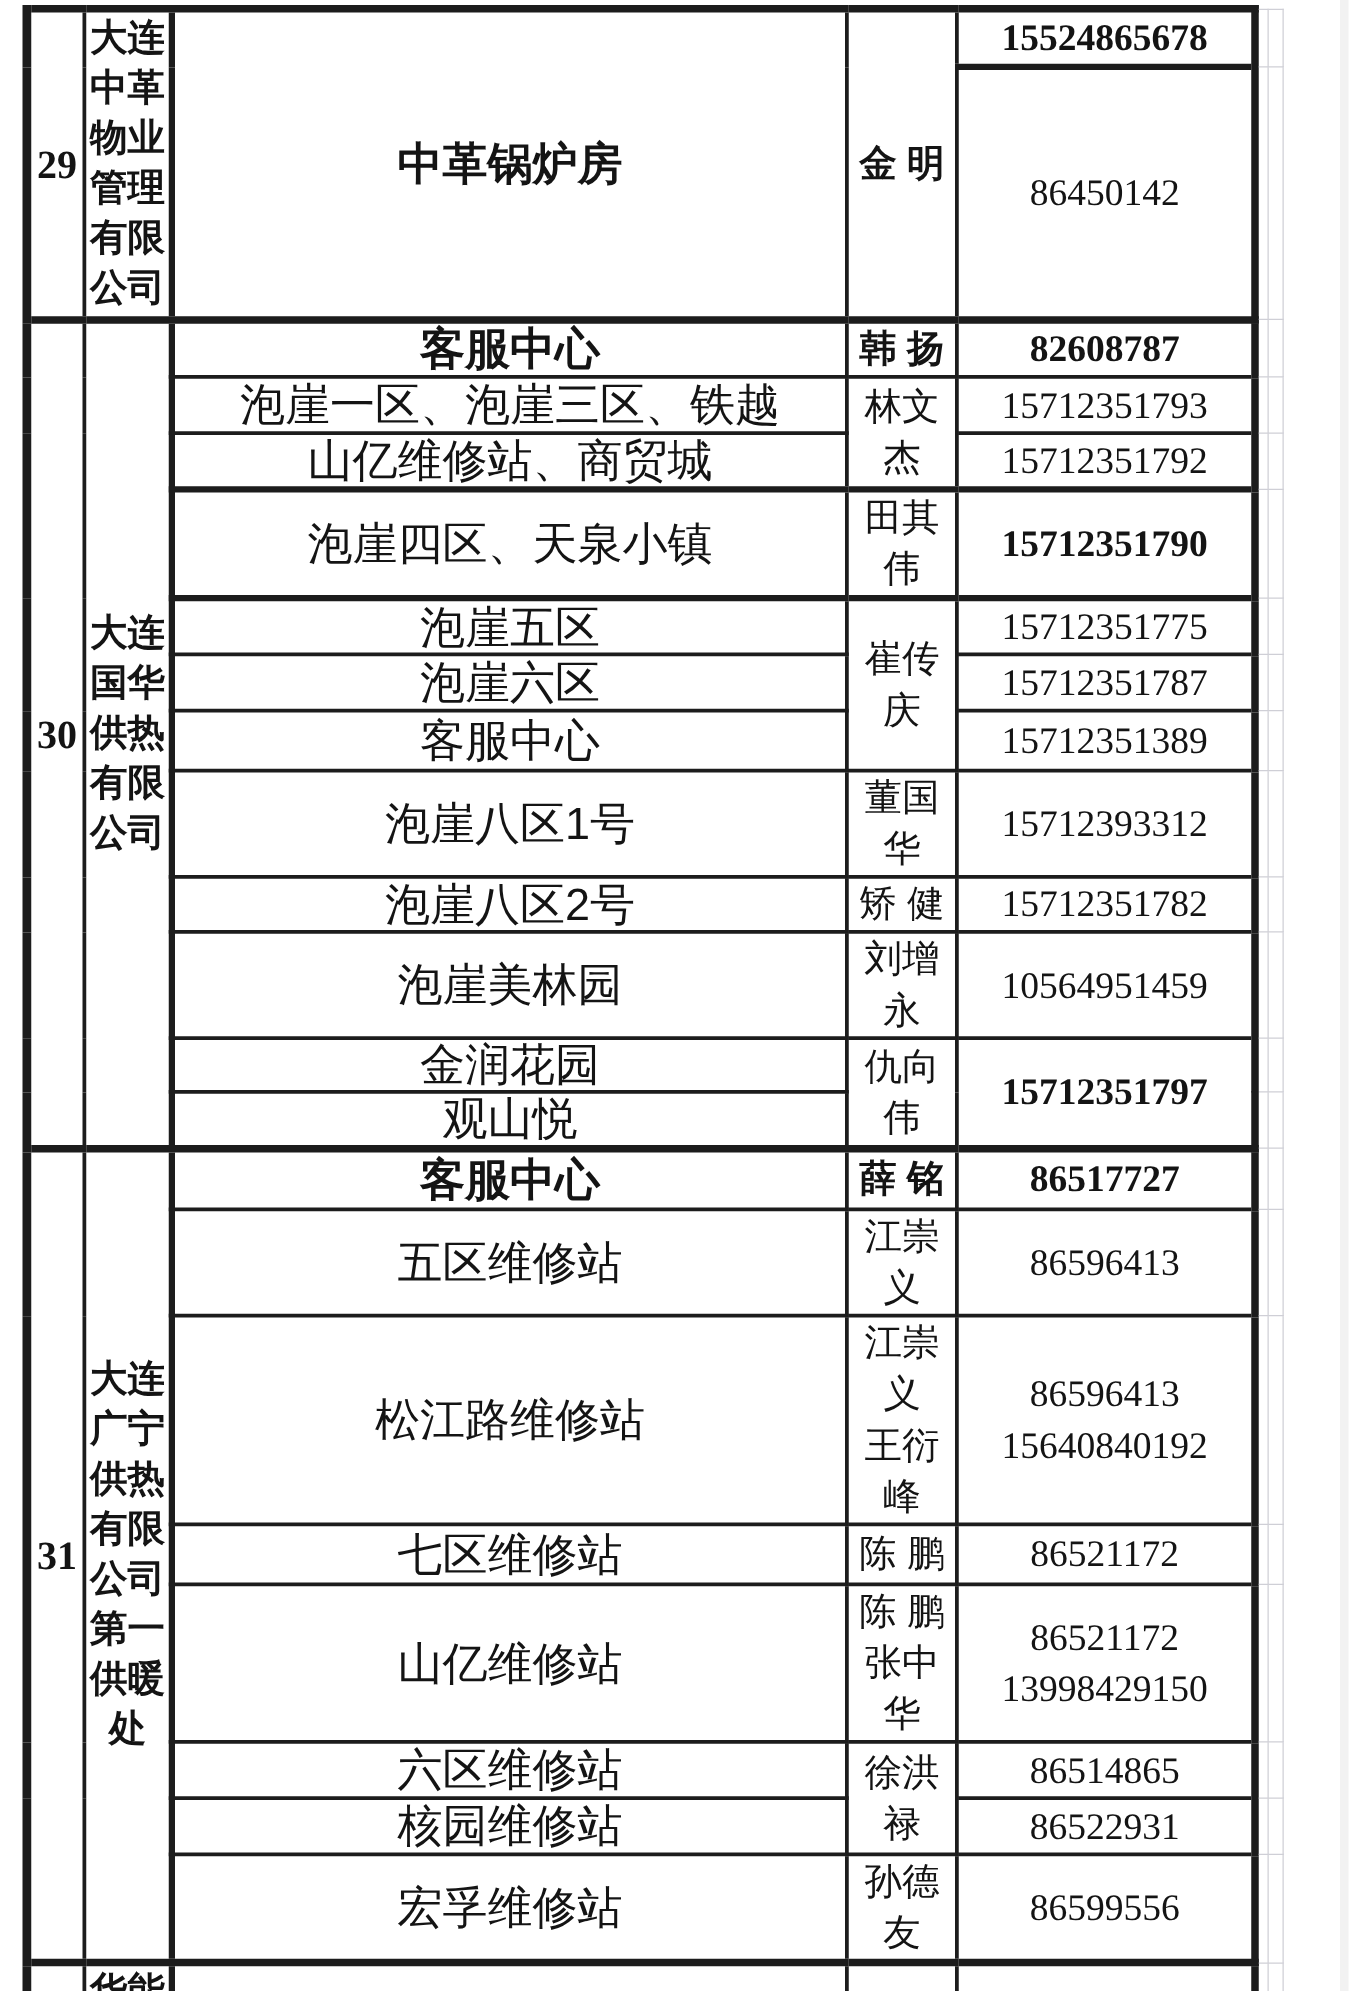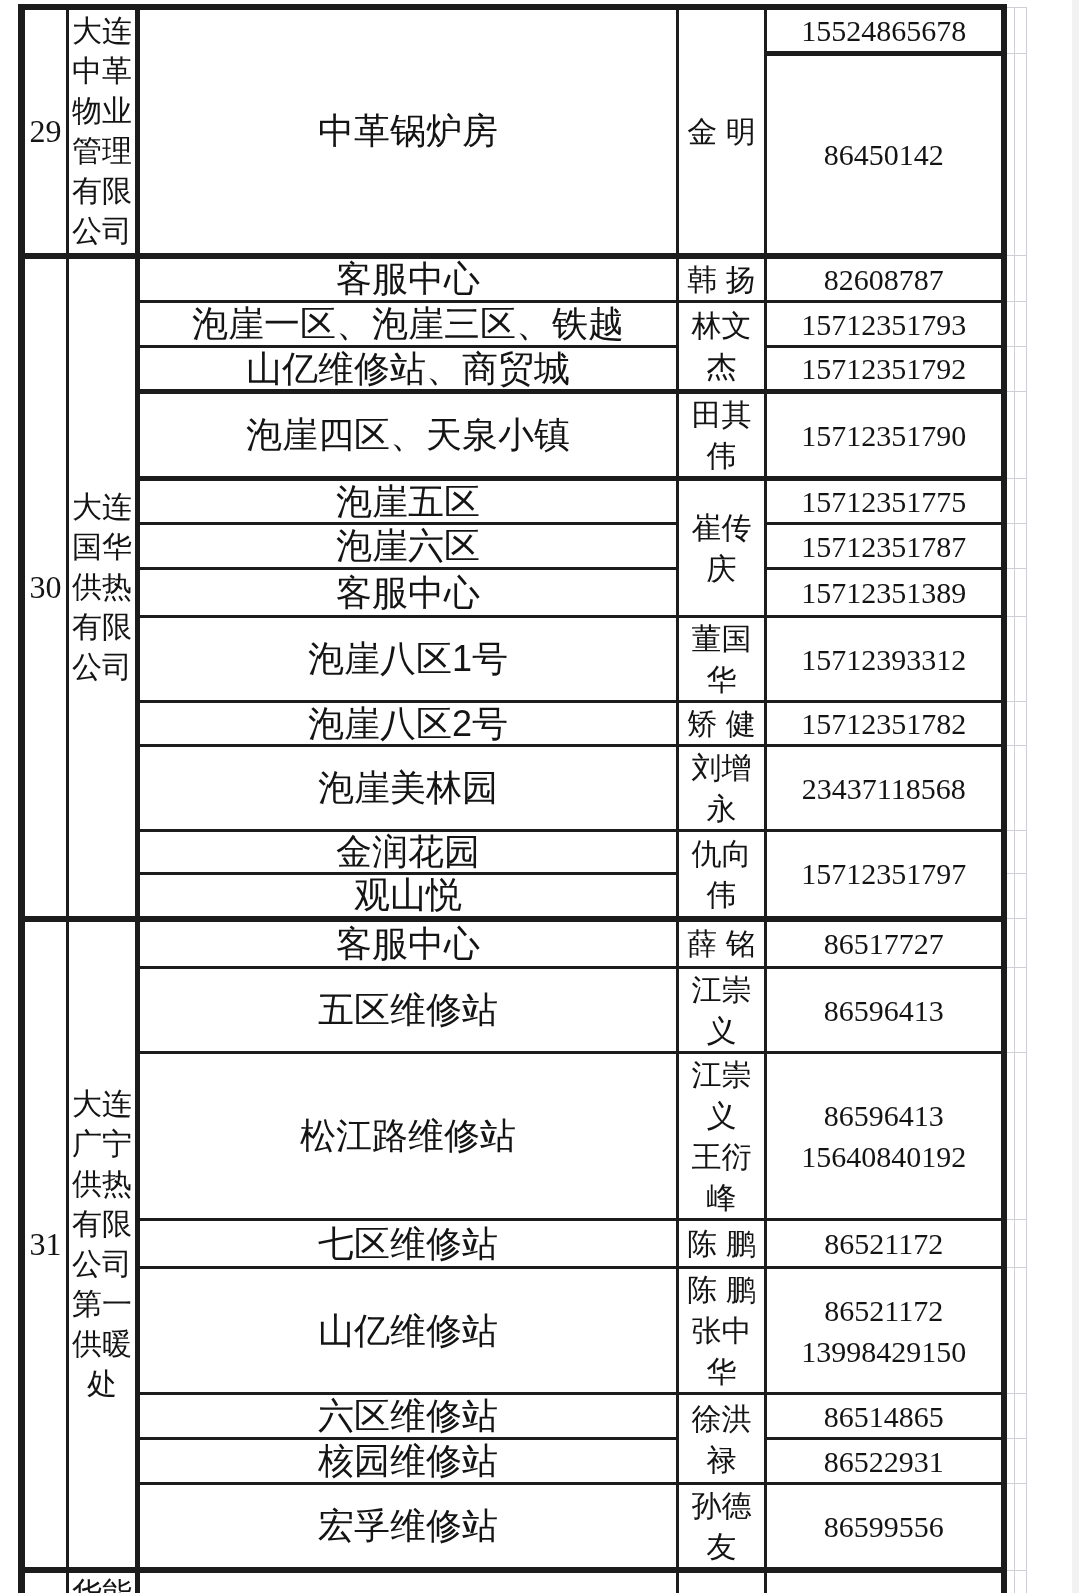--- a/index.html
+++ b/index.html
@@ -56,26 +56,26 @@
   td.contact{font-size:30px;line-height:41px;}
   td.phone{
     font-family:"Liberation Serif","DejaVu Serif",serif;
     font-size:30px;
     line-height:41px;
     border-right-width:6px;
   }
   
   td.g{border:1px solid var(--grid);}
   
-  .bt6{border-top-width:6px;}
+  .bt6{border-top-width:6px;font-weight:bold;}
   .bb6{border-bottom-width:6px;}
   .bb7{border-bottom-width:7px;}
   .bt5{border-top-width:5px;}
   .bb5{border-bottom-width:5px;}
-  .br10{border-right-width:10px;}
+  .br10{border-right-width:10px;font-weight:bold;}
 </style>
 </head>
 <body>
 
 <div class="photo-edge"></div>
 
 <table class="contact-table">
   <colgroup>
     <col class="c-num">
       <col class="c-company">
@@ -171,21 +171,21 @@
     <tr style="height:44px">
       <td class="area">泡崖八区2号</td>
       <td class="contact">矫  健</td>
       <td class="phone">15712351782</td>
       <td class="g"></td>
         <td class="g"></td>
     </tr>
     <tr style="height:47px">
       <td class="area">泡崖美林园</td>
       <td class="contact">刘增永</td>
-      <td class="phone">23437118568</td>
+      <td class="phone">10564951459</td>
       <td class="g"></td>
         <td class="g"></td>
     </tr>
     <tr style="height:43px">
       <td class="area">金润花园</td>
       <td class="contact bb6" rowspan="2">仇向伟</td>
       <td class="phone bb6 br10" rowspan="2">15712351797</td>
       <td class="g"></td>
         <td class="g"></td>
     </tr>

